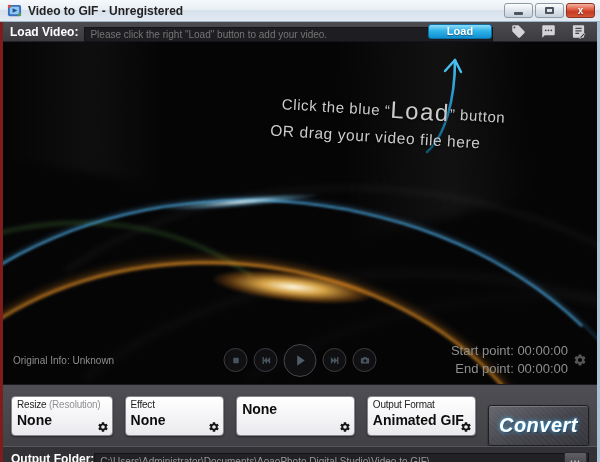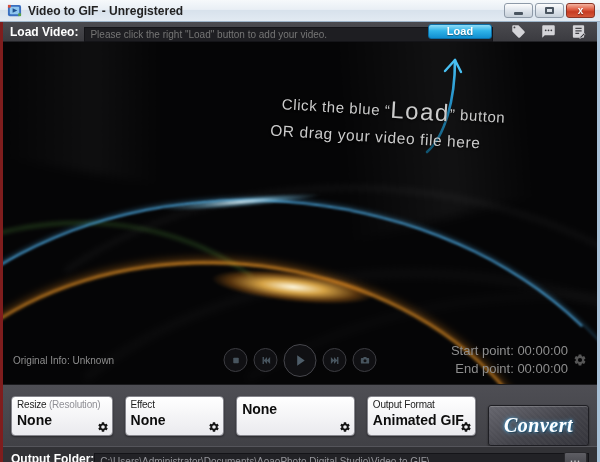--- a/index.html
+++ b/index.html
@@ -111,21 +111,21 @@
   .opt-value { font-size:14px; font-weight:bold; color:#0d0d0d; margin-top:2px; }
   .opt-gear { position:absolute; right:3px; bottom:2px; width:12px; height:12px; fill:#141414; }
 
   .convert-btn { margin-left:auto; width:106px; height:41px; cursor:pointer;
     background:
       repeating-linear-gradient(45deg, rgba(255,255,255,.025) 0 2px, transparent 2px 4px),
       linear-gradient(155deg, #66666e, #43434a 55%, #35353c);
     border:1px solid #1e1e23; border-radius:3px;
     box-shadow:inset 0 1px 0 rgba(255,255,255,.18), 0 1px 2px rgba(0,0,0,.5);
     color:#fff; font-size:20px; font-weight:bold; font-style:italic;
-    font-family:Liberation Serif, serif; letter-spacing:.5px;
+    font-family:Liberation Sans, sans-serif; letter-spacing:.5px;
     text-shadow:0 0 5px rgba(74,168,224,.95), 0 0 2px rgba(74,168,224,.9), 1px 1px 1px rgba(0,0,0,.7);margin-top:20px; }
 
   
   .output-row { flex:0 0 25px; display:flex; align-items:center; padding:0 8px;
     background:#323236; border-top:1px solid #55555b; }
   .output-label { color:#fff; font-weight:bold; font-size:12px; white-space:nowrap; }
   .output-wrap { position:relative; flex:1; height:17px; }
   .output-input { width:100%; height:17px; background:#222226; border:1px solid #141418;
     color:#97979c; font-size:10px; padding:0 30px 0 5px; font-family:"Liberation Sans",sans-serif; }
   .browse-btn { position:absolute; right:2px; top:1px; width:23px; height:15px;

